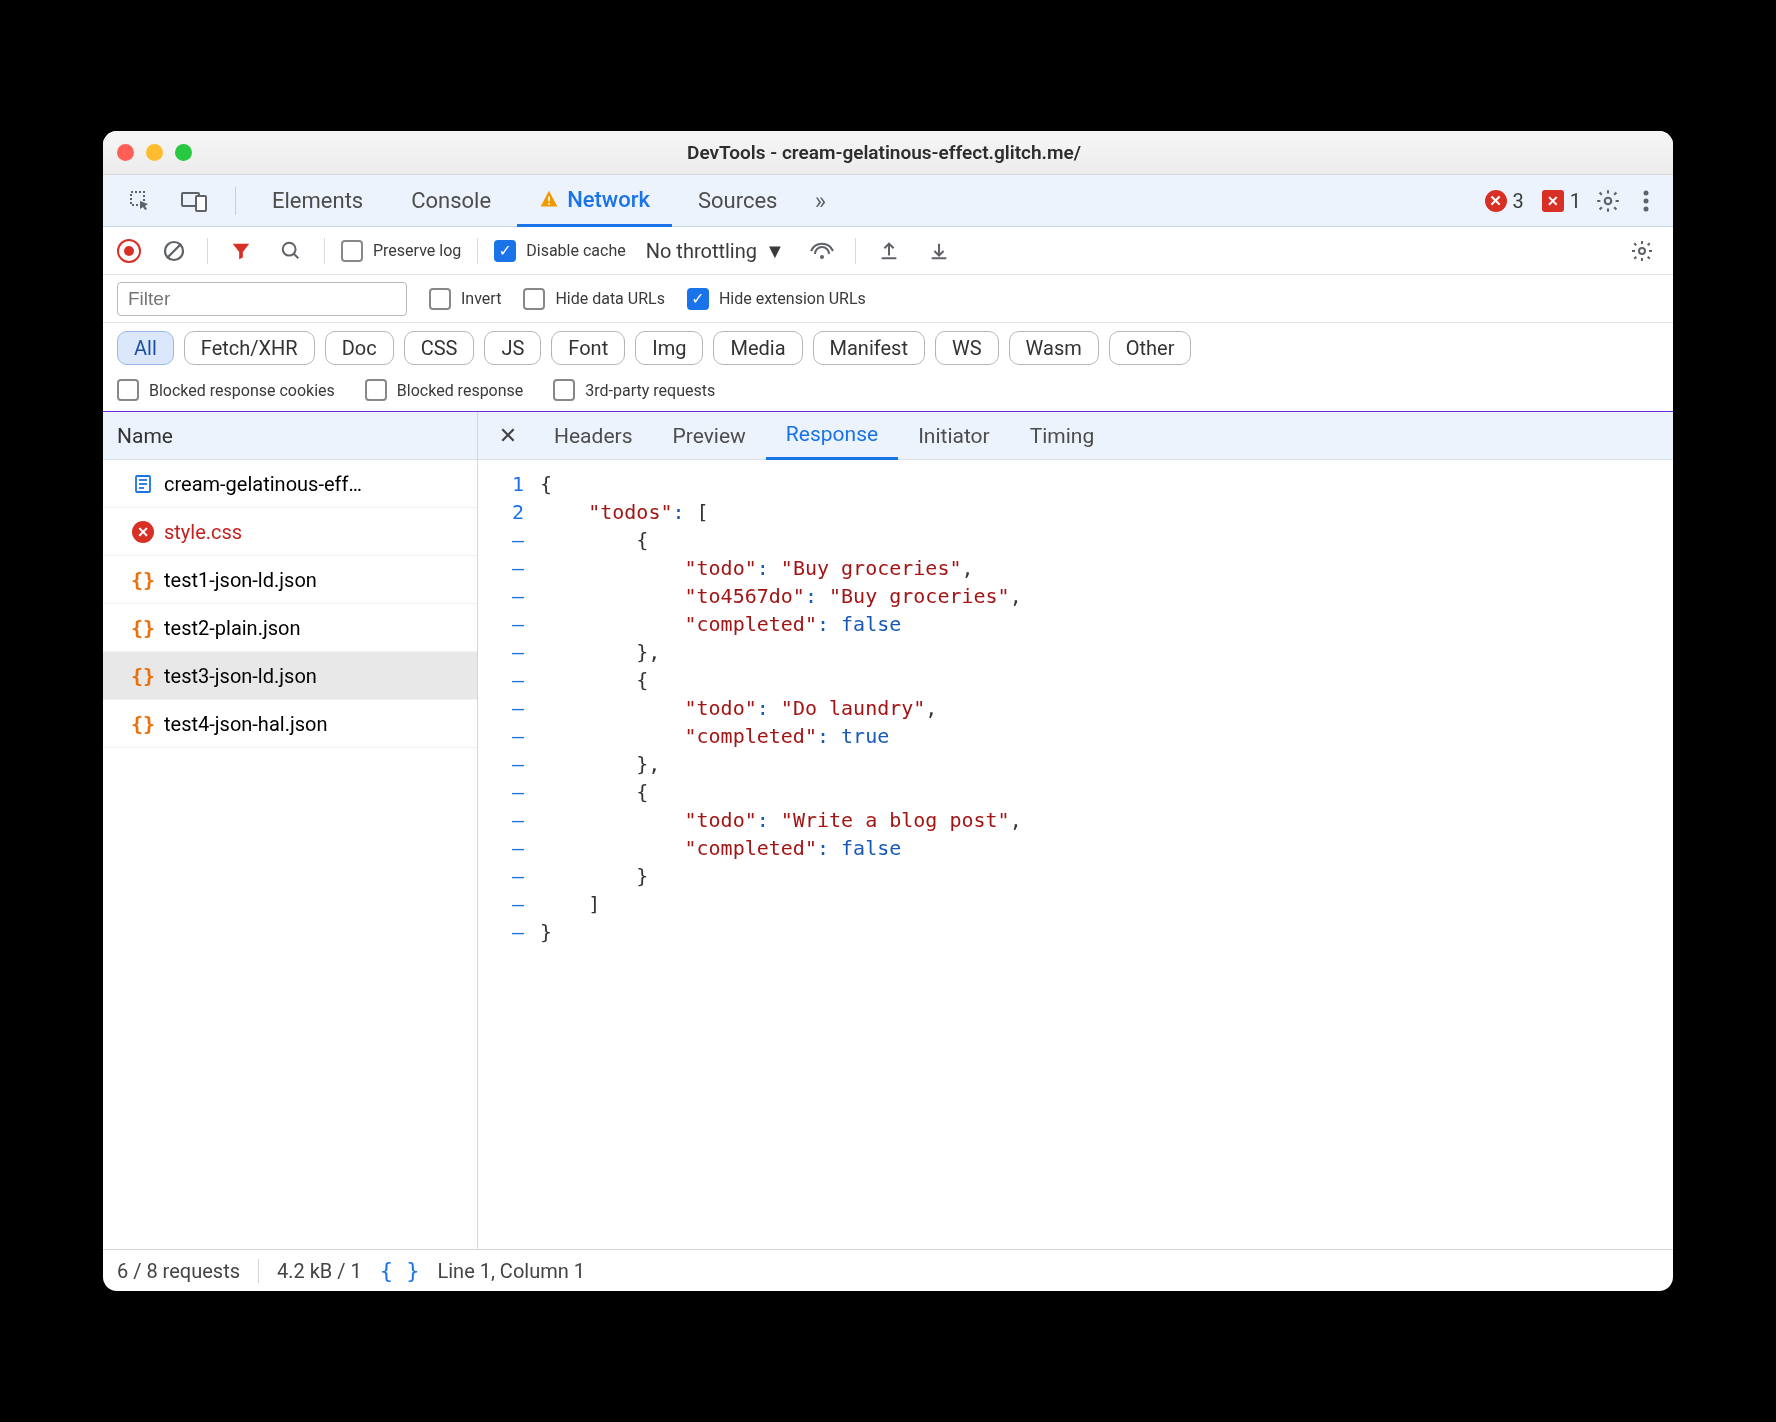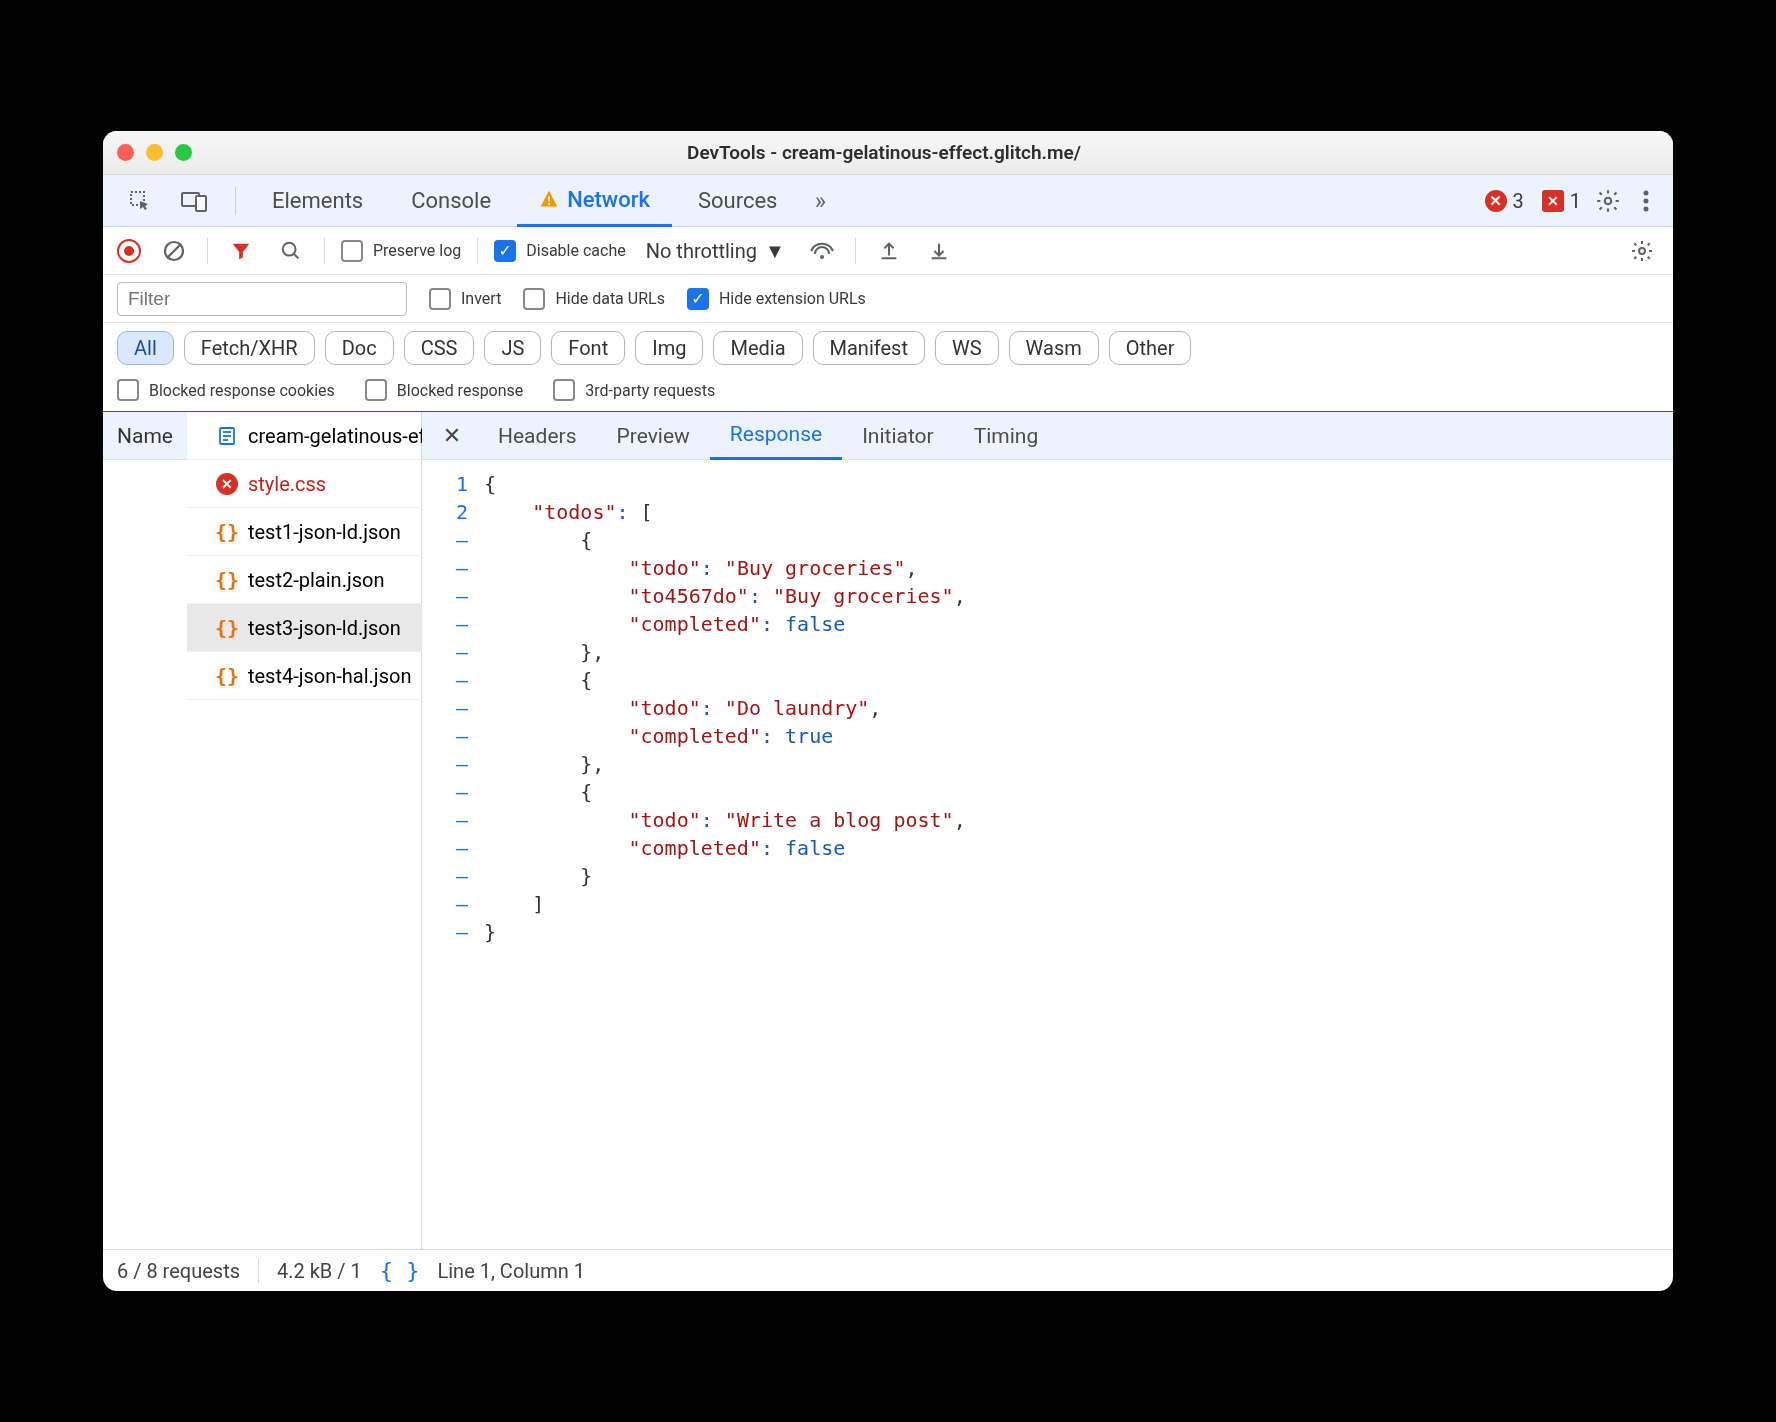--- a/index.html
+++ b/index.html
@@ -116,21 +116,21 @@
   
   .extrarow {
     display:flex; align-items:center; gap:30px; padding:6px 14px 10px;
     border-bottom:1px solid #6d28d9;
   }
   
   .main {
     flex:1; display:flex; min-height:0;
   }
   .reqlist {
-    width:319px; border-right:1px solid #d6d6d6; display:flex; 
+    width:375px; border-right:1px solid #d6d6d6; display:flex; flex-direction:column;
   }
   .reqlist .hdr {
     height:48px; display:flex; align-items:center; padding:0 14px;
     font-size:21px; color:#333; background:#ecf3fd; border-bottom:1px solid #dbe1ea;
   }
   .req-item {
     height:48px; display:flex; align-items:center; gap:10px; padding:0 29px;
     font-size:20px; cursor:pointer; border-bottom:1px solid #f1f1f1;
     white-space:nowrap; overflow:hidden; text-overflow:ellipsis;
   }

